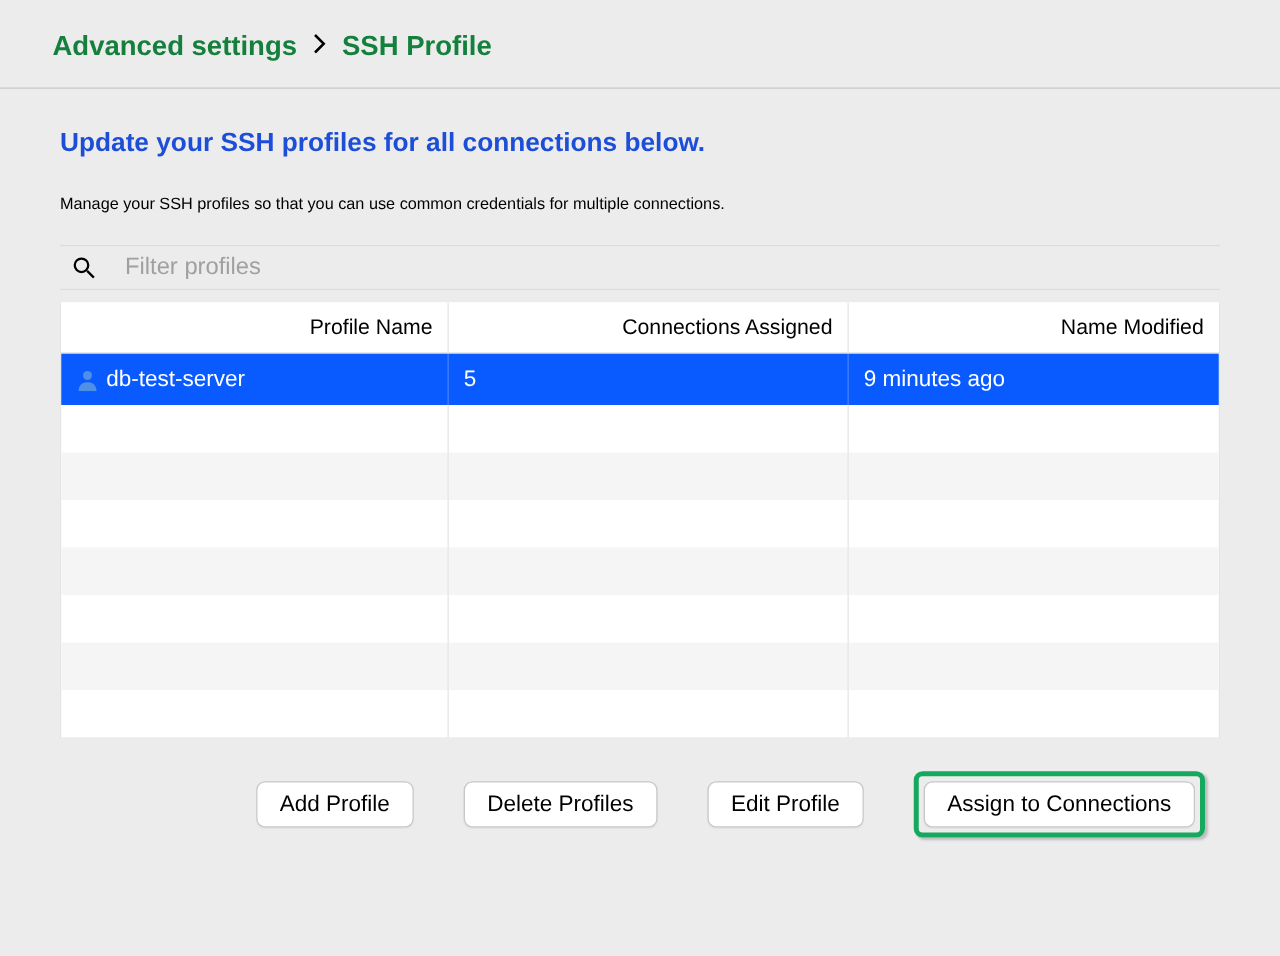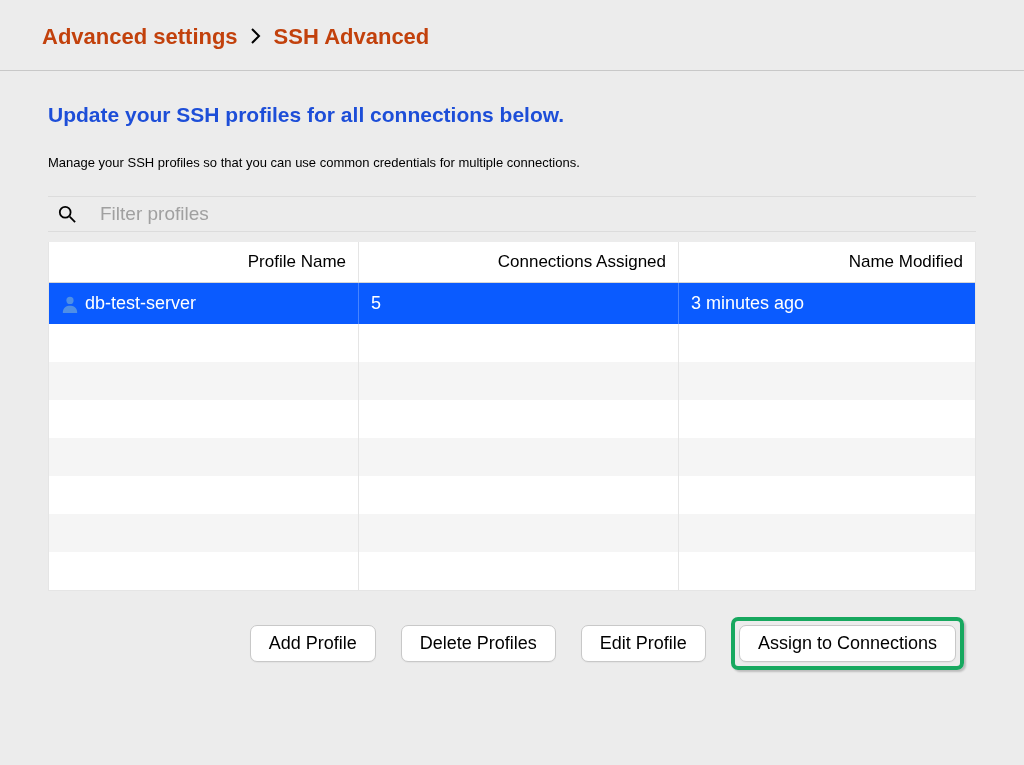--- a/index.html
+++ b/index.html
@@ -14,21 +14,21 @@
       display: flex;
       align-items: center;
       gap: 12px;
       padding: 24px 42px 20px 42px;
       border-bottom: 1px solid #c8c8c8;
       background: #ececec;
     }
     .breadcrumb-item {
       font-size: 22px;
       font-weight: 700;
-      color: #c2410c;
+      color: #15803d;
     }
     .breadcrumb-chevron {
       font-size: 20px;
       color: #000;
       font-weight: 400;
     }
     .content {
       padding: 32px 48px 0 48px;
     }
     .title {
@@ -108,21 +108,21 @@
     .user-icon {
       width: 18px;
       height: 18px;
       flex-shrink: 0;
     }
     .erow-stripe { background: #f5f5f5; }
     .erow .td { height: 38px; color: transparent; }
     .buttons {
       display: flex;
       justify-content: flex-end;
-      gap: 25px;
+      gap: 40px;
       padding: 34px 12px 0 12px;
     }
     .btn {
       background: #fff;
       border: 1px solid #c8c8c8;
       border-radius: 7px;
       padding: 7px 18px;
       font-size: 18px;
       font-weight: 400;
       cursor: pointer;
@@ -140,21 +140,21 @@
 </head>
 <body>
 
 <div class="breadcrumb">
   <span class="breadcrumb-item">Advanced settings</span>
   <span class="breadcrumb-chevron">
     <svg width="12" height="16" viewBox="0 0 12 16">
         <path d="M2 1 L9 8 L2 15" stroke="#000" stroke-width="2" fill="none"></path>
       </svg>
   </span>
-  <span class="breadcrumb-item">SSH Advanced</span>
+  <span class="breadcrumb-item">SSH Profile</span>
 </div>
 
 <div class="content">
   <div class="title">Update your SSH profiles for all connections below.</div>
   <div class="subtitle">Manage your SSH profiles so that you can use common credentials for multiple connections.</div>
 
   <div class="filter-bar">
     <span class="search-icon">
       <svg viewBox="0 0 20 20" width="18" height="18">
           <circle cx="8" cy="8" r="6" stroke="#000" stroke-width="2" fill="none"></circle>
@@ -174,21 +174,21 @@
       <div class="td">
         <span class="user-icon">
           <svg viewBox="0 0 20 20" width="18" height="18" fill="#4f8fe6">
               <circle cx="10" cy="6" r="4"></circle>
               <path d="M2 20 C2 14 6 12 10 12 C14 12 18 14 18 20 Z"></path>
             </svg>
         </span>
         <span>db-test-server</span>
       </div>
       <div class="td">5</div>
-      <div class="td">3 minutes ago</div>
+      <div class="td">9 minutes ago</div>
     </div>
     <div class="erow">
         <div class="td"></div>
         <div class="td"></div>
         <div class="td"></div>
       </div>
     <div class="erow erow-stripe">
         <div class="td"></div>
         <div class="td"></div>
         <div class="td"></div>

